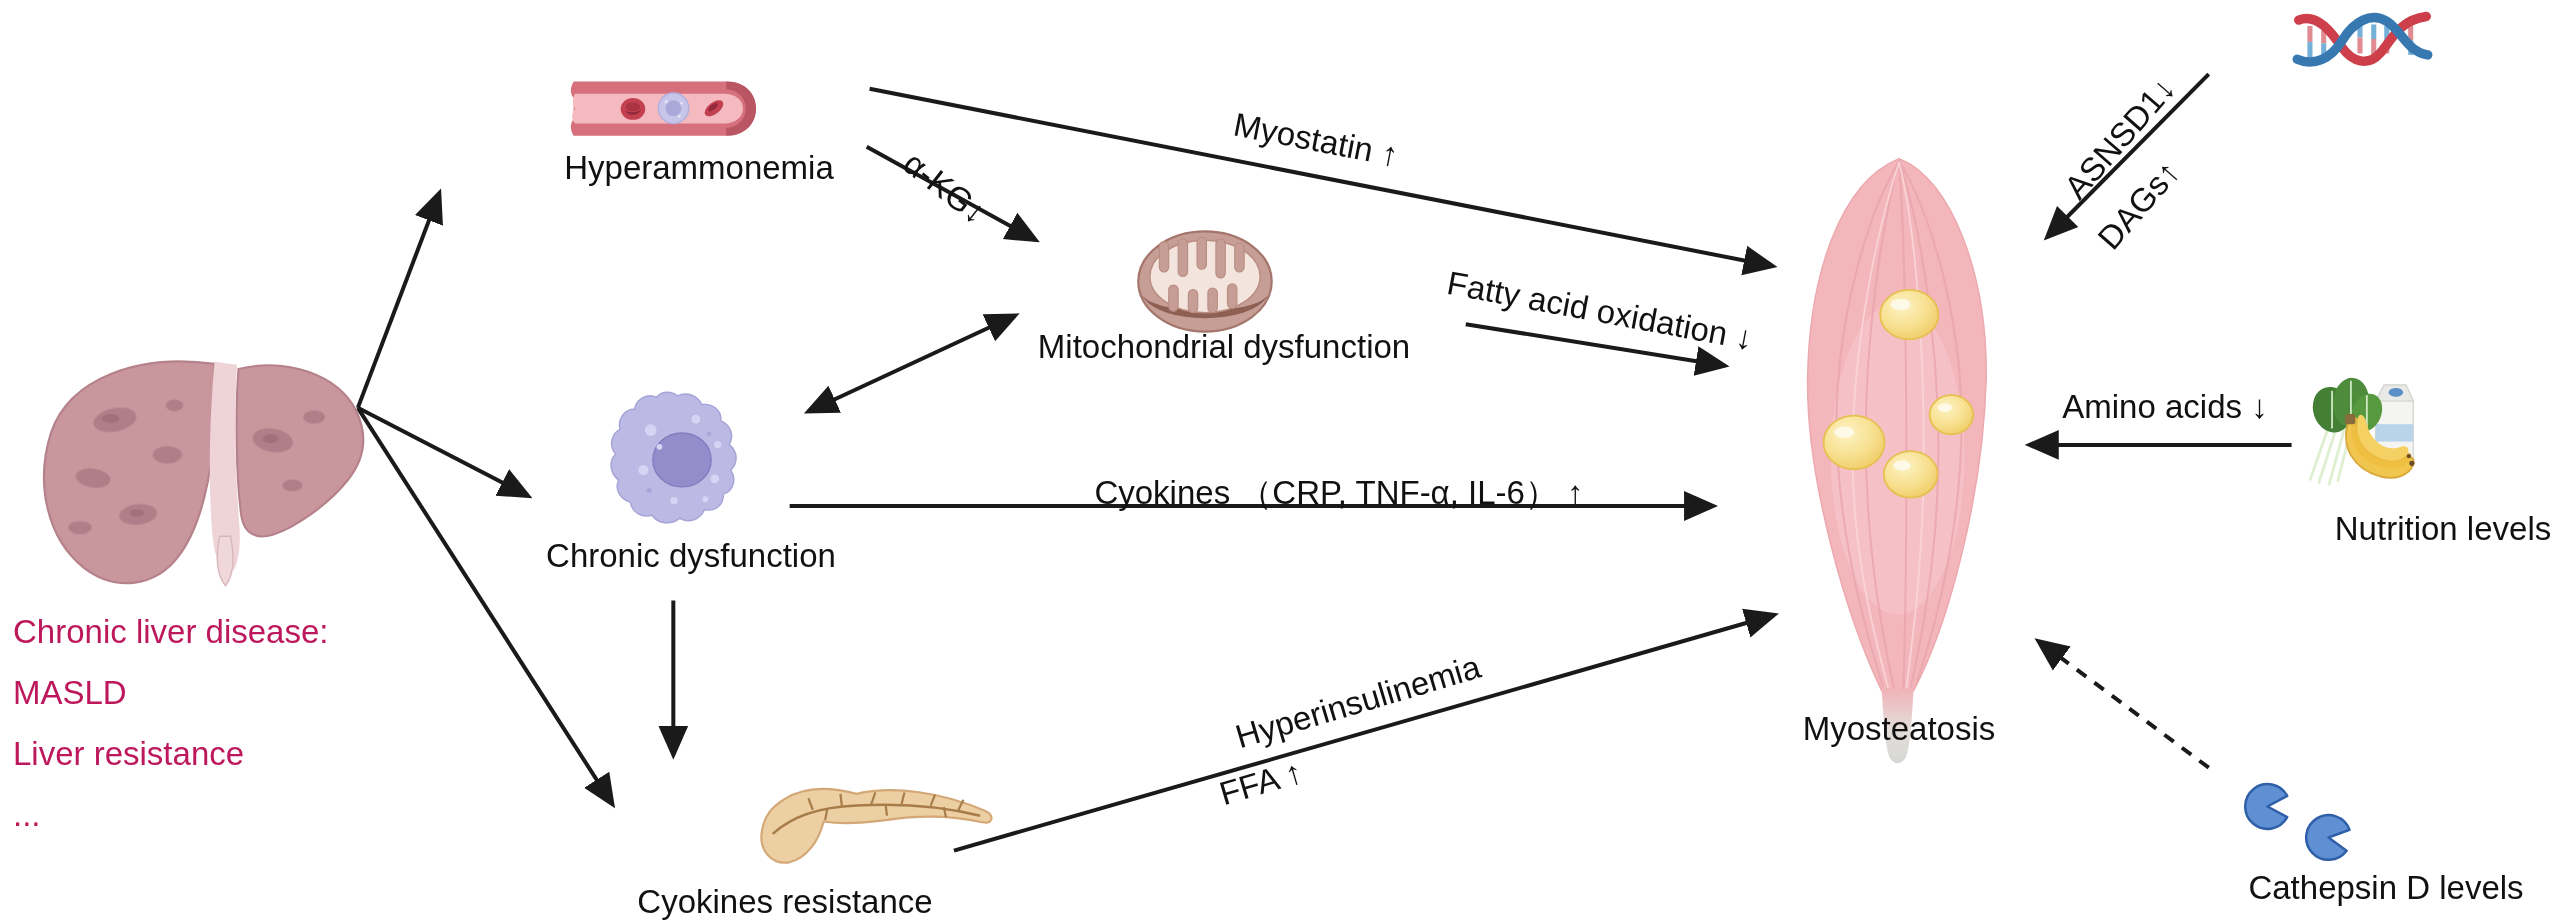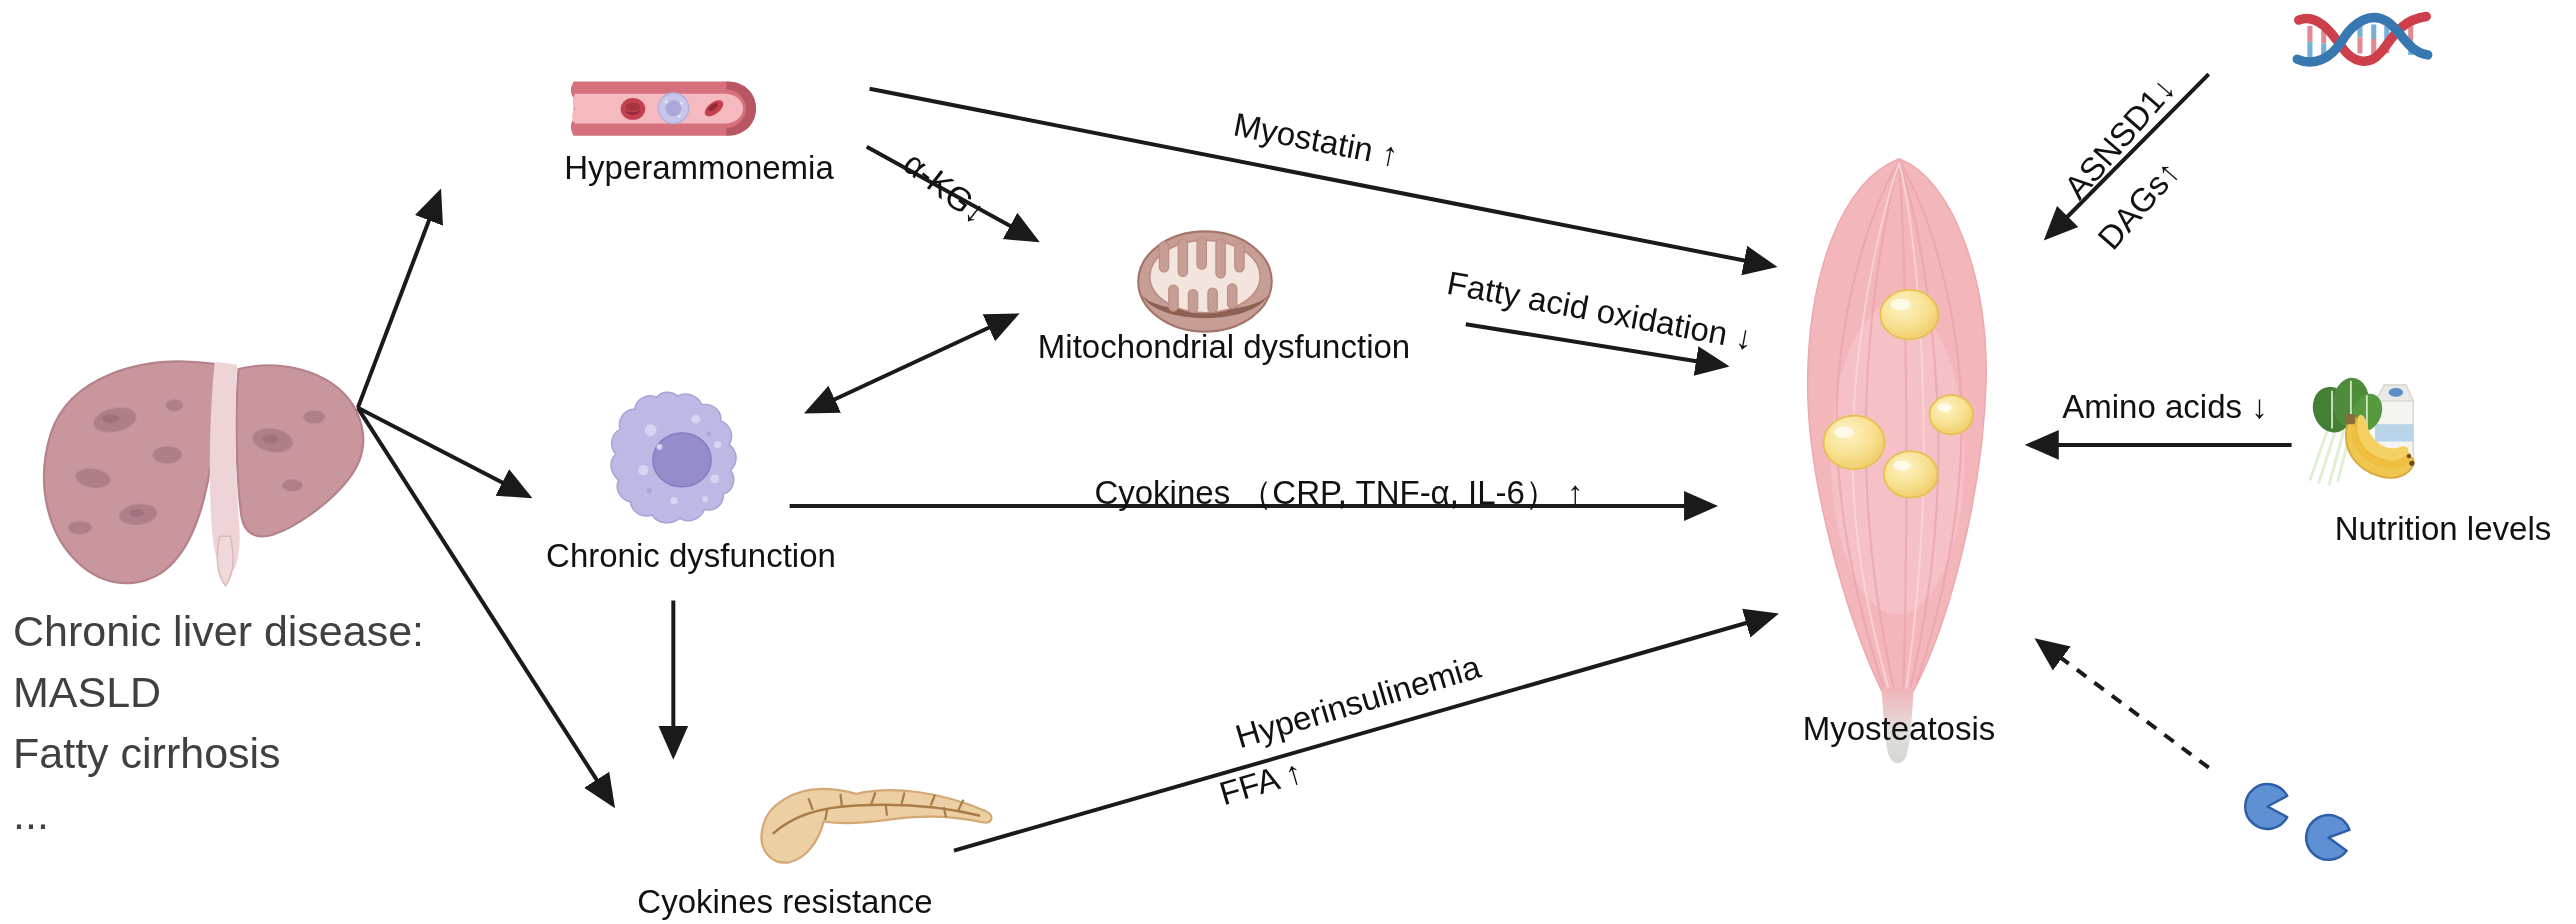--- a/index.html
+++ b/index.html
@@ -4,21 +4,21 @@
 <style>
   html,body{margin:0;padding:0;background:#fff;}
   body{width:2576px;height:924px;position:relative;overflow:hidden;
        font-family:"Liberation Sans","DejaVu Sans",sans-serif;color:#111;}
   #canvas{position:absolute;inset:0;width:2576px;height:924px;background:#fff;}
   #arrow-layer{position:absolute;left:0;top:0;}
   .icon{position:absolute;}
   .icon svg{width:100%;height:100%;display:block;}
   .lbl{position:absolute;transform:translate(-50%,-50%);white-space:nowrap;
        font-size:33px;line-height:1.15;color:#111;}
-  .caption{position:absolute;font-size:43px;line-height:61px;white-space:nowrap;color:#404040;}
+  .caption{position:absolute;font-size:33px;line-height:61px;white-space:nowrap;color:#be185d;}
 </style>
 </head>
 <body>
 
 <div id="canvas">
 
   <svg id="arrow-layer" width="2576" height="924" viewBox="0 0 3543 1271">
     <defs>
       <marker id="ah" viewBox="0 0 10 10" refX="8.5" refY="5" markerWidth="8.5" markerHeight="8.5" orient="auto-start-reverse">
         <path d="M0,0.6 L10,5 L0,9.4 Z" fill="#1a1a1a"></path>
@@ -252,30 +252,31 @@
   </div>
   <div class="icon" style="left:2304px;top:813px;width:49px;height:49px">
     <svg viewBox="0 0 68 68">
       <path d="M34,34 L61.4,19.4 A31,31 0 1 0 61.4,48.6 Z" fill="#6090d4" stroke="#2f5fa8" stroke-width="3.5" stroke-linejoin="round" transform="rotate(8 34 34)"></path>
     </svg>
   </div>
 
   <div class="caption" style="left:13px;top:601px">
     <div>Chronic liver disease:</div>
     <div>MASLD</div>
-    <div>Fatty cirrhosis</div>
+    <div>Liver resistance</div>
     <div>...</div>
   </div>
 
   <div class="lbl" style="left:699px;top:168px">Hyperammonemia</div>
   <div class="lbl" style="left:1224px;top:347px">Mitochondrial dysfunction</div>
   <div class="lbl" style="left:691px;top:556px">Chronic dysfunction</div>
   <div class="lbl" style="left:785px;top:902px">Cyokines resistance</div>
   <div class="lbl" style="left:1899px;top:729px">Myosteatosis</div>
   <div class="lbl" style="left:2443px;top:529px">Nutrition levels</div>
+  <div class="lbl" style="left:2386px;top:888px">Cathepsin D levels</div>
 
   <div class="lbl" style="left:1316px;top:140px;transform:translate(-50%,-50%) rotate(11deg)">Myostatin ↑</div>
   <div class="lbl" style="left:945px;top:188px;transform:translate(-50%,-50%) rotate(38deg)">α-KG↓</div>
   <div class="lbl" style="left:1600px;top:311px;transform:translate(-50%,-50%) rotate(10.5deg)">Fatty acid oxidation ↓</div>
   <div class="lbl" style="left:1339px;top:493px">Cyokines （CRP, TNF-α, IL-6） ↑</div>
   <div class="lbl" style="left:1358px;top:702px;transform:translate(-50%,-50%) rotate(-16.5deg)">Hyperinsulinemia</div>
   <div class="lbl" style="left:1261px;top:783px;transform:translate(-50%,-50%) rotate(-16.5deg)">FFA ↑</div>
   <div class="lbl" style="left:2120px;top:138px;transform:translate(-50%,-50%) rotate(-49deg)">ASNSD1↓</div>
   <div class="lbl" style="left:2139px;top:205px;transform:translate(-50%,-50%) rotate(-49deg)">DAGs↑</div>
   <div class="lbl" style="left:2165px;top:407px">Amino acids ↓</div>

